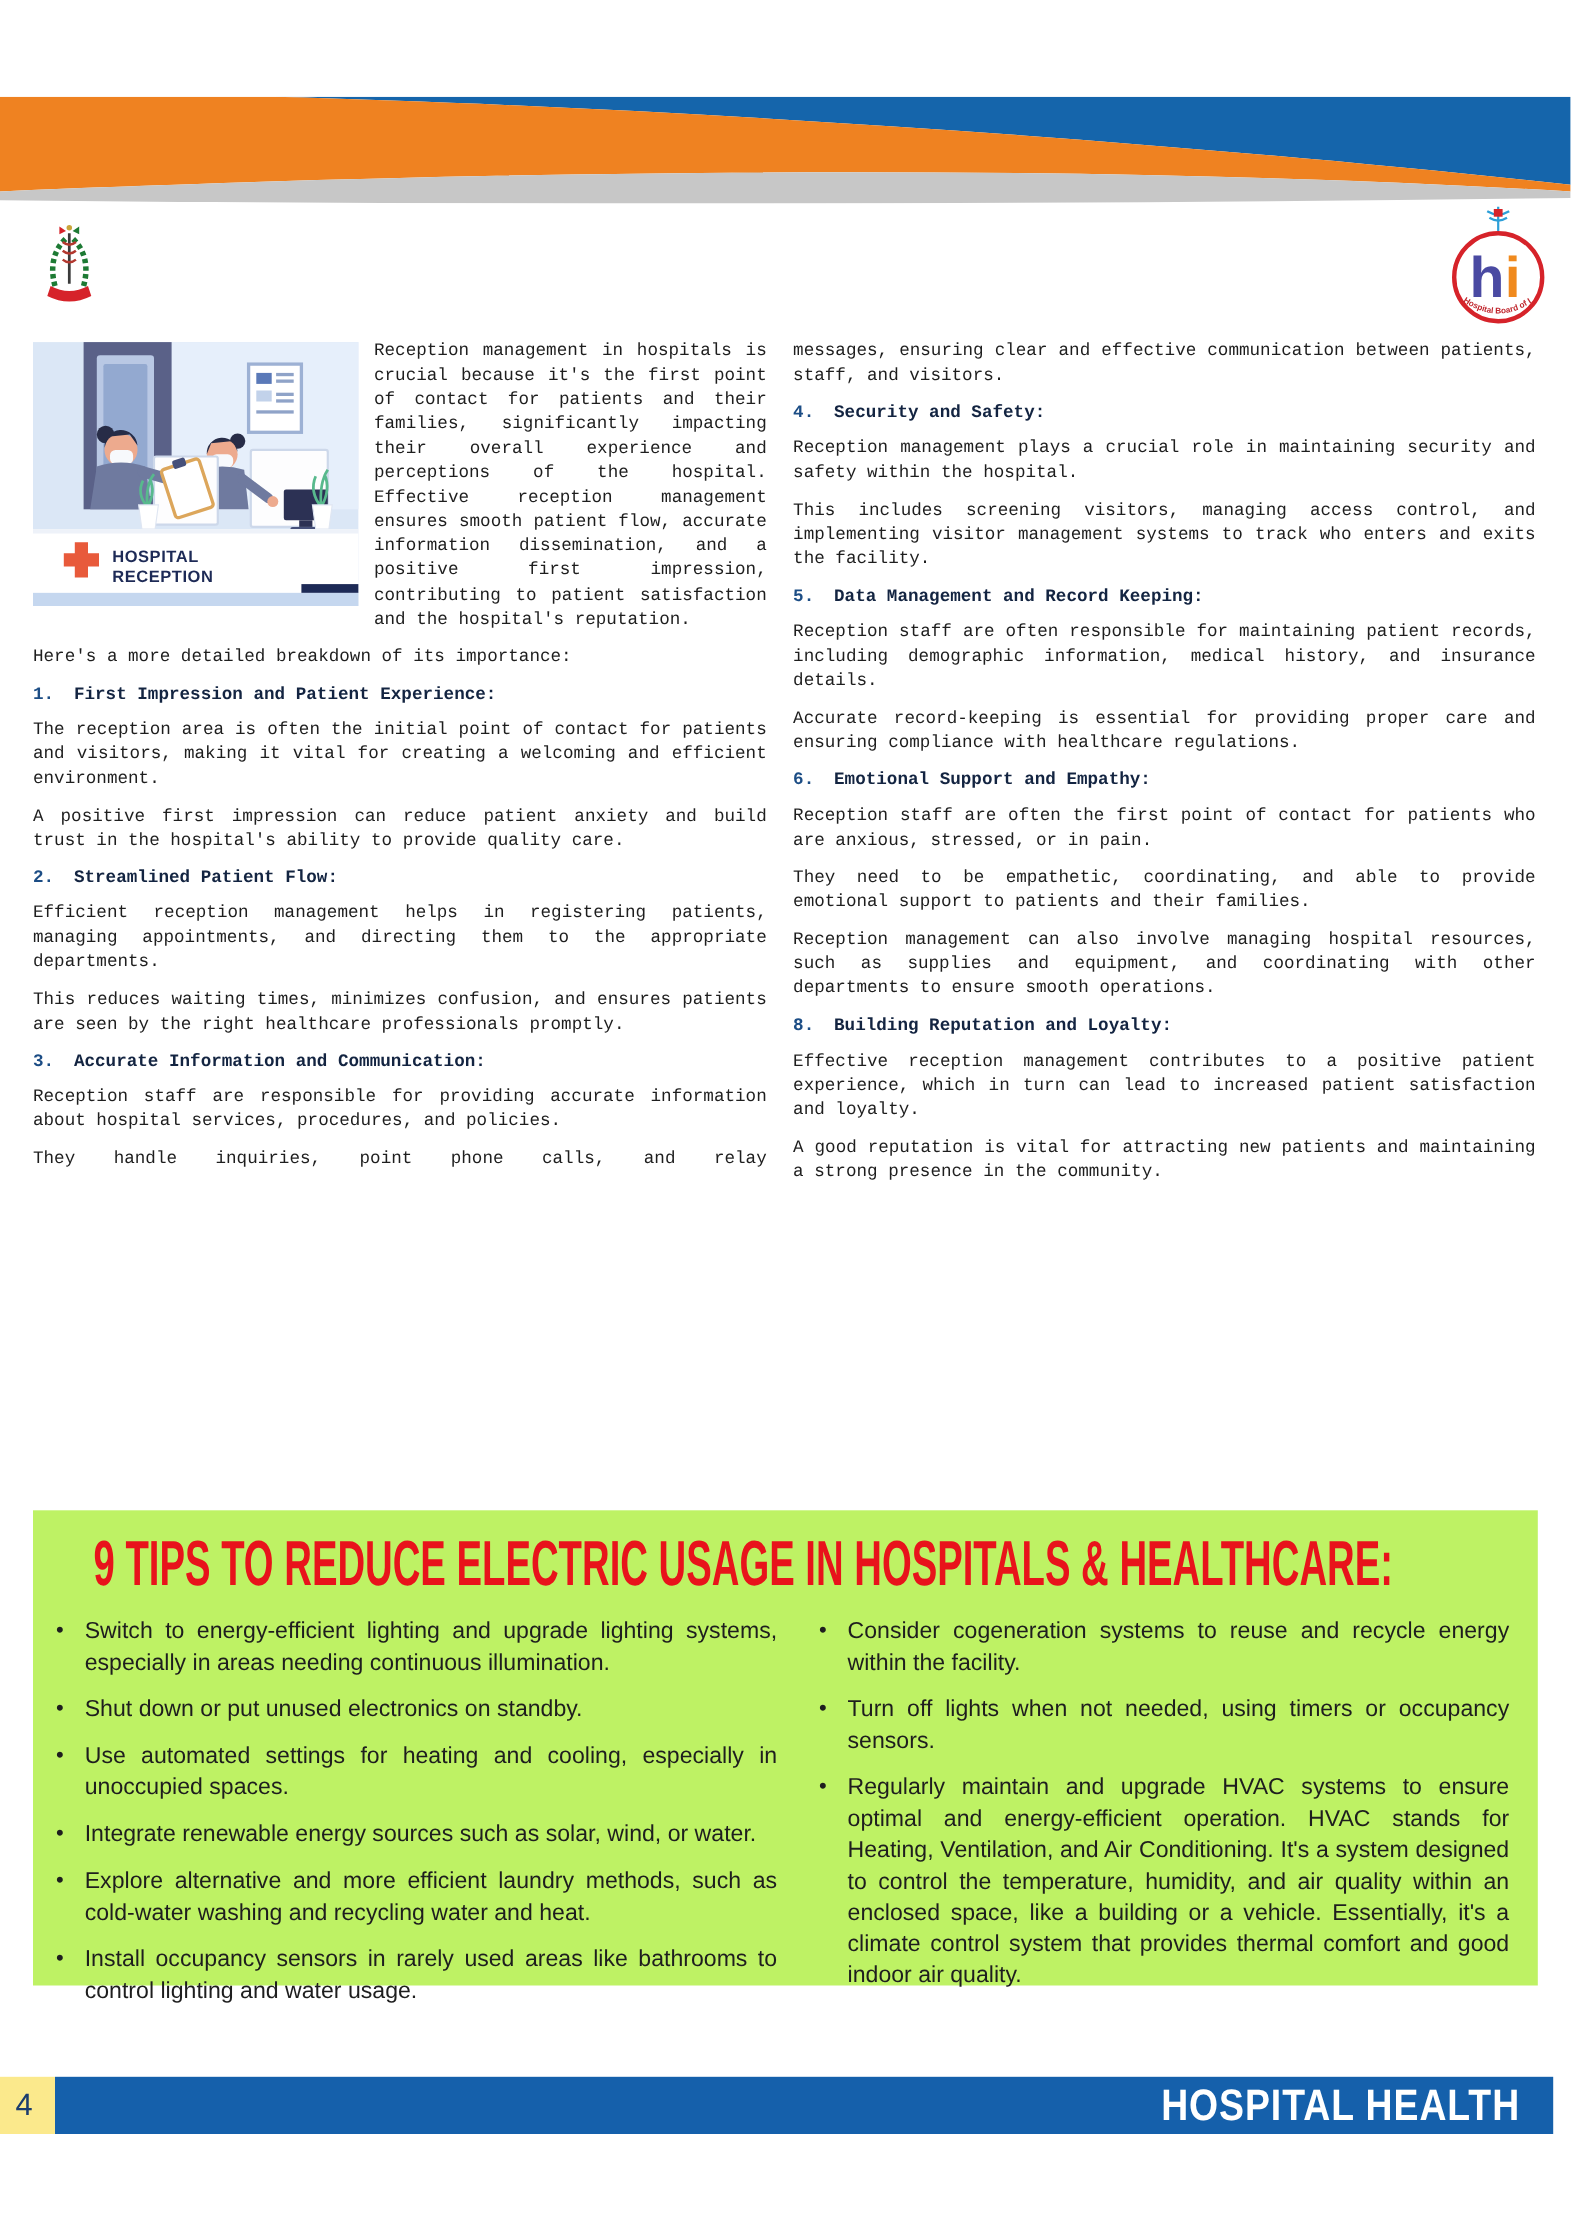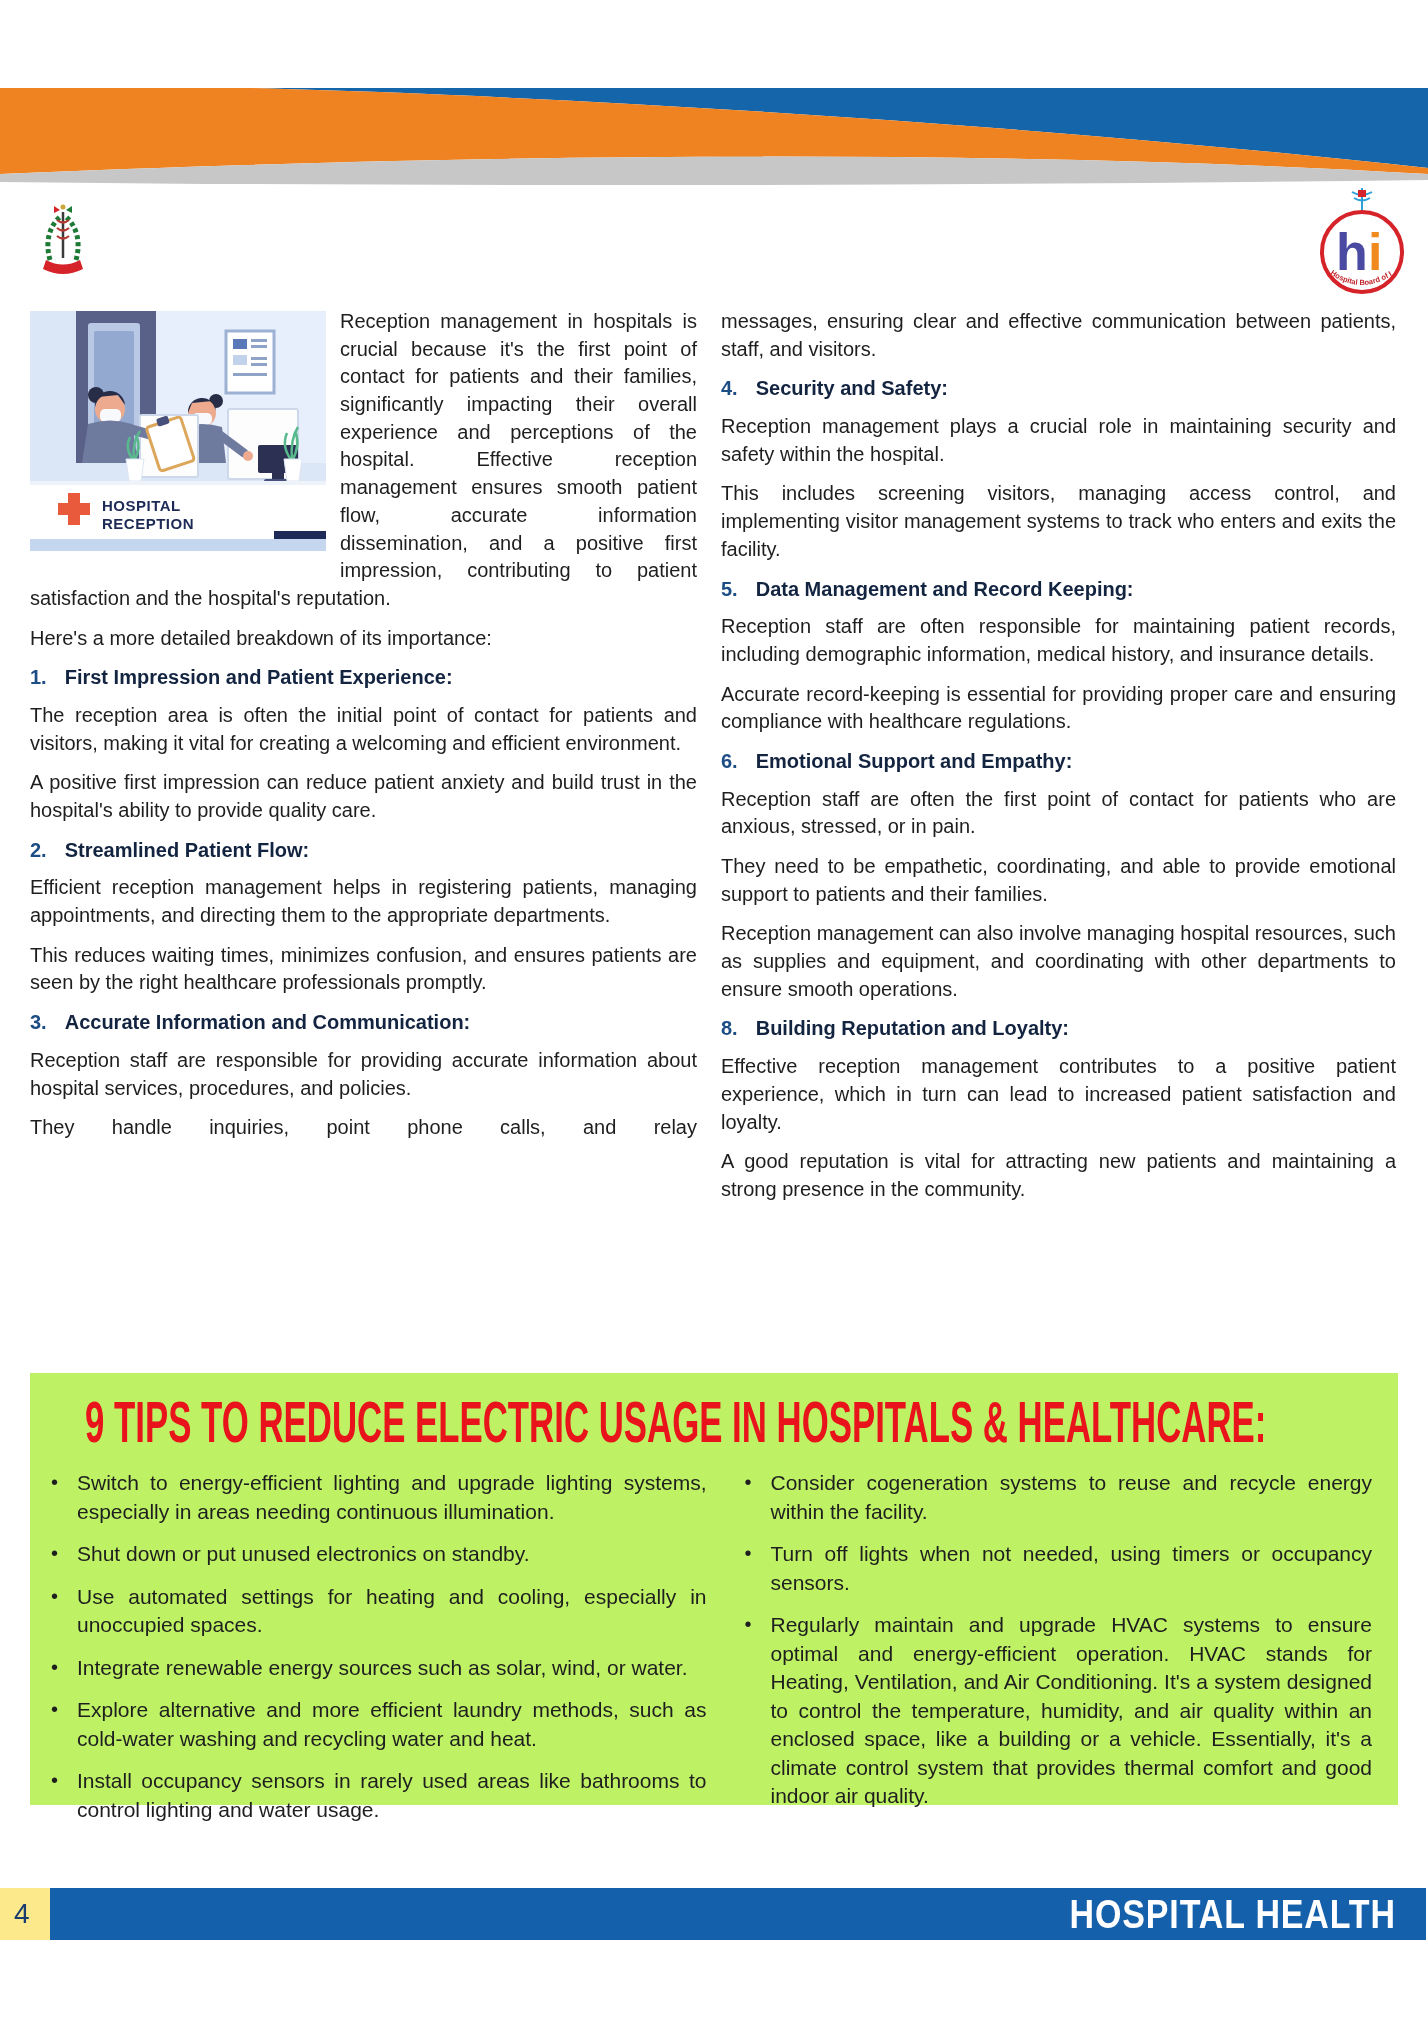--- a/index.html
+++ b/index.html
@@ -15,21 +15,21 @@
   
   .title-wrap{position:absolute;top:206px;left:0;width:1428px;text-align:center;}
   .title-wrap .condensed{display:inline-block;font-size:76px;font-weight:bold;color:#781563;
       white-space:nowrap;transform:scaleX(0.80);transform-origin:center;line-height:1.05;}
 
   
   .article{position:absolute;top:308px;left:30px;width:1366px;display:flex;}
   .col-left{width:667px;margin-right:24px;}
   .col-right{width:675px;}
   .illo{float:left;width:296px;height:240px;margin:3px 14px 8px 0;}
-  .blk{font-size:20px;line-height:1.385;color:#1e1e1e;text-align:justify;margin:0 0 12px 0;}
+  .blk{font-size:16px;line-height:1.385;color:#1e1e1e;text-align:justify;margin:0 0 12px 0;font-family:Liberation Mono, monospace;}
   .blk[data-type="heading"]{text-align:left;margin:2px 0 10px 0;}
   .blk[data-type="heading"] .btxt{font-weight:bold;color:#132441;}
   .blk[data-jl="1"]{text-align-last:justify;}
   .num{font-weight:bold;color:#1c4d85;margin-right:18px;}
   .num:empty{display:none;margin:0;}
 
   
   .tips{position:absolute;top:1373px;left:30px;width:1368px;height:432px;background:#bef264;}
   .tips-title{padding:20px 0 4px 55px;}
   .tips-title .condensed{display:inline-block;font-size:58px;font-weight:bold;color:#e8131b;
@@ -39,21 +39,21 @@
   .tips-col.second{padding-left:28px;}
   .tips ul{list-style:none;margin:0;padding:0;}
   .tips li{position:relative;padding-left:36px;margin-bottom:14px;font-size:21px;
       line-height:1.36;color:#1e1e1e;text-align:justify;}
   .tips li::before{content:"\2022";position:absolute;left:10px;top:0;font-size:20px;color:#1e1e1e;}
 
   
   .footer{position:absolute;top:1888px;left:0;width:1428px;height:52px;}
   .page-num-box{position:absolute;left:0;top:0;width:50px;height:52px;background:#fbe98c;
       color:#1b3c6e;font-size:28px;display:flex;align-items:center;padding-left:14px;box-sizing:border-box;}
-  .footer-bar{position:absolute;left:50px;right:2px;top:0;height:52px;background:#1560ab;
+  .footer-bar{position:absolute;left:50px;right:16px;top:0;height:52px;background:#1560ab;
       display:flex;align-items:center;justify-content:flex-end;padding-right:30px;box-sizing:border-box;}
   .brand{display:inline-block;font-size:40px;font-weight:bold;color:#ffffff;white-space:nowrap;
       transform:scaleX(0.85);transform-origin:right center;letter-spacing:1px;}
 </style>
 </head>
 <body>
 
 <div class="page">
 
   <div class="banner">

